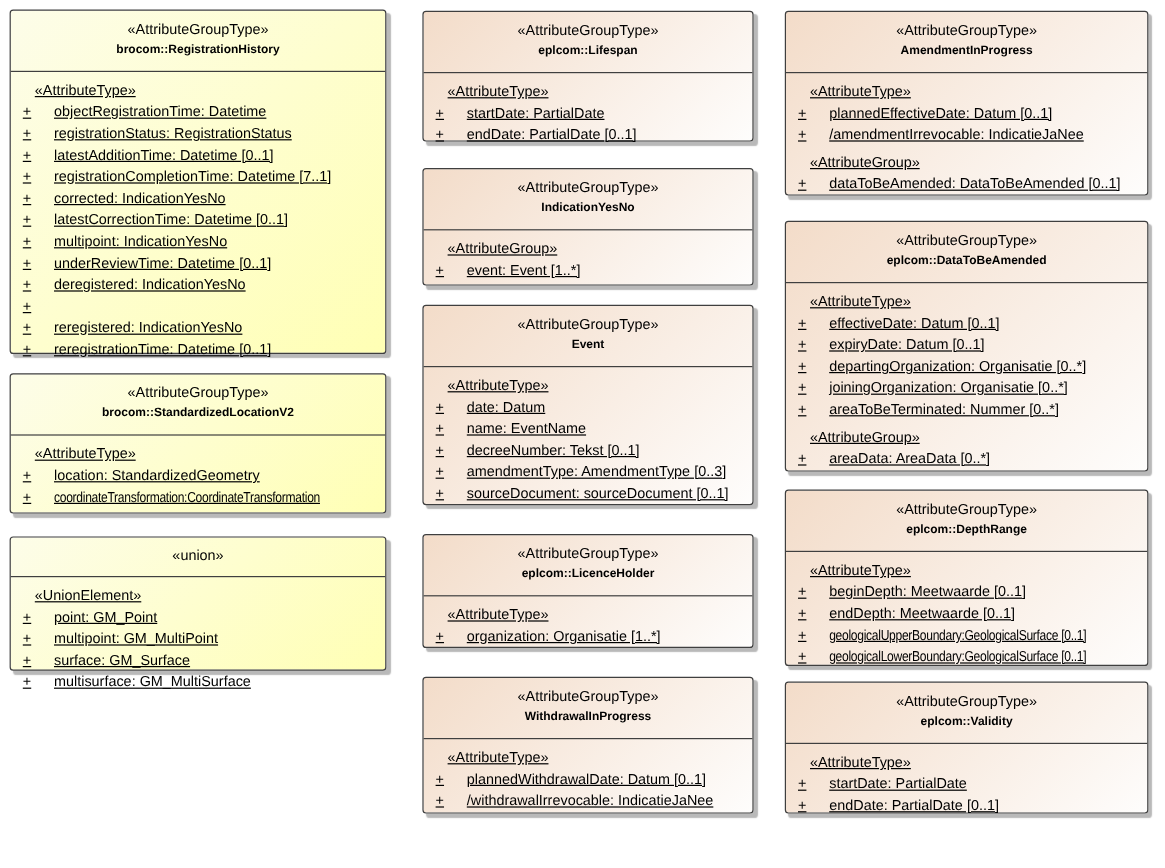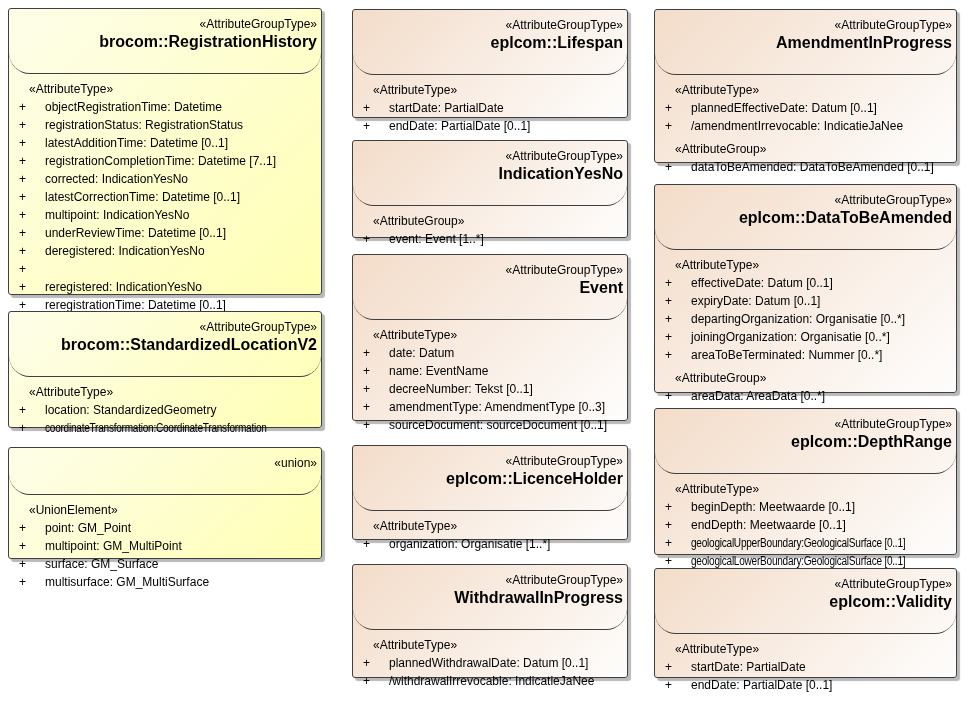--- a/index.html
+++ b/index.html
@@ -7,26 +7,26 @@
     position:relative;width:971px;height:723px;background:#ffffff;overflow:hidden;
     font-family:"Liberation Sans",sans-serif;font-size:12px;color:#000;
   }
   .uml-box{
     position:absolute;border:1px solid #3f3f3f;border-radius:3px;
     box-shadow:3px 3px 1px #b9b9b9;box-sizing:border-box;
   }
   .uml-box.yellow{background:linear-gradient(135deg,#fdfde9 0%,#ffffb4 100%);}
   .uml-box.cream{background:linear-gradient(135deg,#f3dcc9 0%,#fefdfc 100%);}
   .hdr{
-    text-align:right;border-bottom:1px solid #3f3f3f;
-    padding:7px 4px 23px 4px;line-height:16px;border-radius:21px;
+    text-align:center;border-bottom:1px solid #3f3f3f;
+    padding:7px 4px 9px 4px;line-height:16px;
   }
   .stereo{font-size:12px;}
-  .cname{font-weight:bold;font-size:16px;margin-top:2px;}
-  .body{padding:6px 4px 4px 0;}
+  .cname{font-weight:bold;font-size:10px;margin-top:2px;}
+  .body{padding:6px 4px 4px 0;text-decoration:underline;}
   .sec-label{line-height:18px;padding-left:20px;white-space:nowrap;}
   .sec-label + .sec-label, .attr-row + .sec-label{margin-top:5px;}
   .attr-row{display:flex;line-height:18px;white-space:nowrap;}
   .plus{width:26px;padding-left:10px;flex:0 0 auto;}
   .attr-text{white-space:nowrap;}
   .attr-text.condense{transform:scaleX(0.84);transform-origin:left center;letter-spacing:-0.3px;}
 </style>
 </head>
 <body>
 

